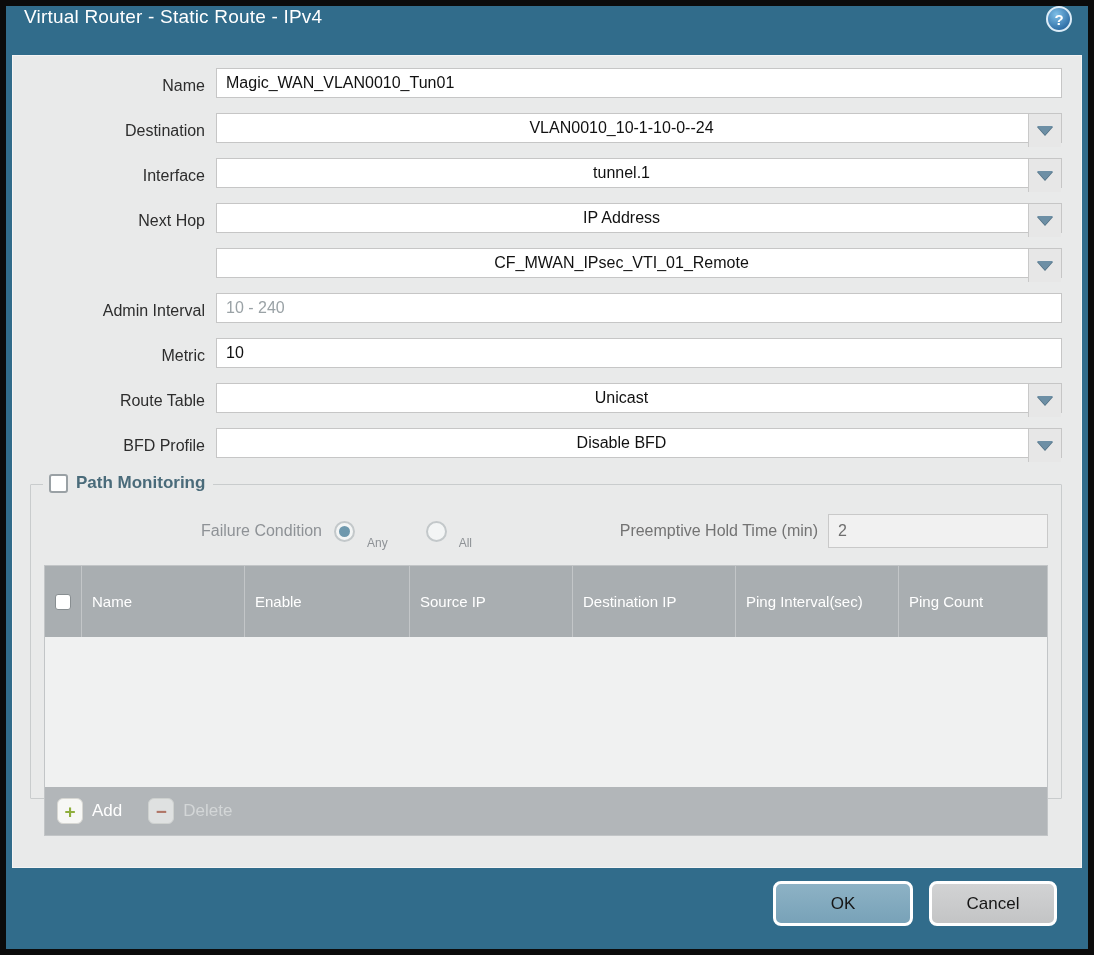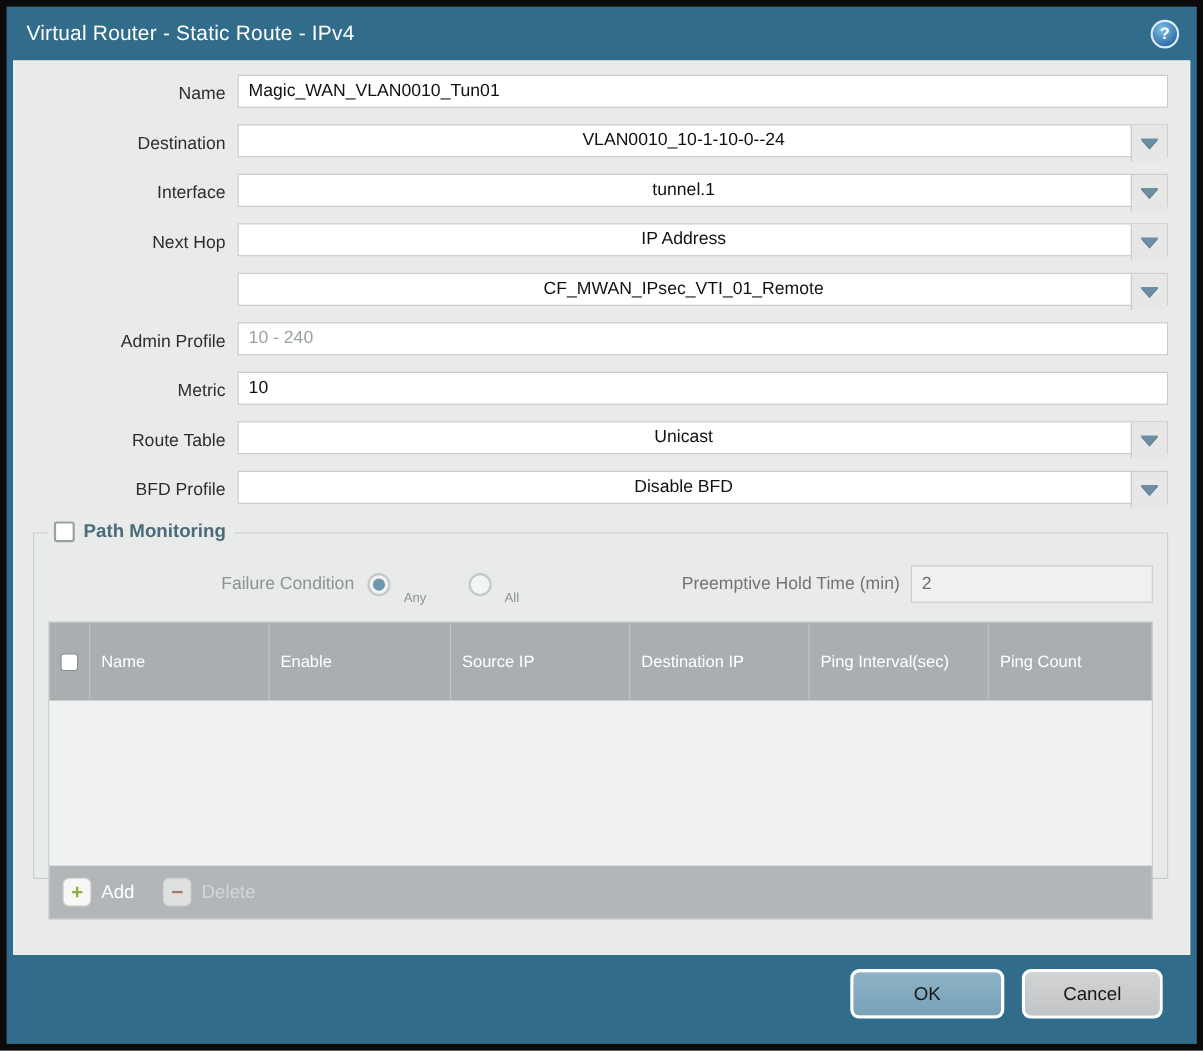--- a/index.html
+++ b/index.html
@@ -10,21 +10,21 @@
   }
   .screen { width:1094px; height:955px; background:#0b0b0b; padding:6px; }
   .dialog {
     width:100%; height:100%;
     background:#316C8B;
     display:flex; flex-direction:column;
   }
   
   .titlebar {
     height:49px; flex:0 0 49px;
-    display:flex; align-items:center; justify-content:space-between;
+    display:flex; align-items:flex-start; justify-content:space-between;
     padding:0 16px 0 18px;
   }
   .titlebar .title {
     color:#fff; font-size:19px; letter-spacing:.2px;
   }
   .help-btn {
     width:26px; height:26px; border-radius:50%;
     background: radial-gradient(circle at 38% 30%, #7fc0e8, #2f6ea6 75%);
     border:2px solid #dcecf7;
     color:#fff; font-size:15px; font-weight:bold;
@@ -225,21 +225,21 @@
         <span class="lbl"></span>
         <div class="field combo">
           <input type="text" value="CF_MWAN_IPsec_VTI_01_Remote" style="">
           <div class="dd-btn">
             <span class="dd-arrow"></span>
           </div>
         </div>
       </div>
 
       <div class="form-row">
-        <span class="lbl">Admin Profile</span>
+        <span class="lbl">Admin Interval</span>
         <div class="field">
           <input type="text" placeholder="10 - 240" style="">
         </div>
       </div>
 
       <div class="form-row">
         <span class="lbl">Metric</span>
         <div class="field">
           <input type="text" value="10" style="">
         </div>

